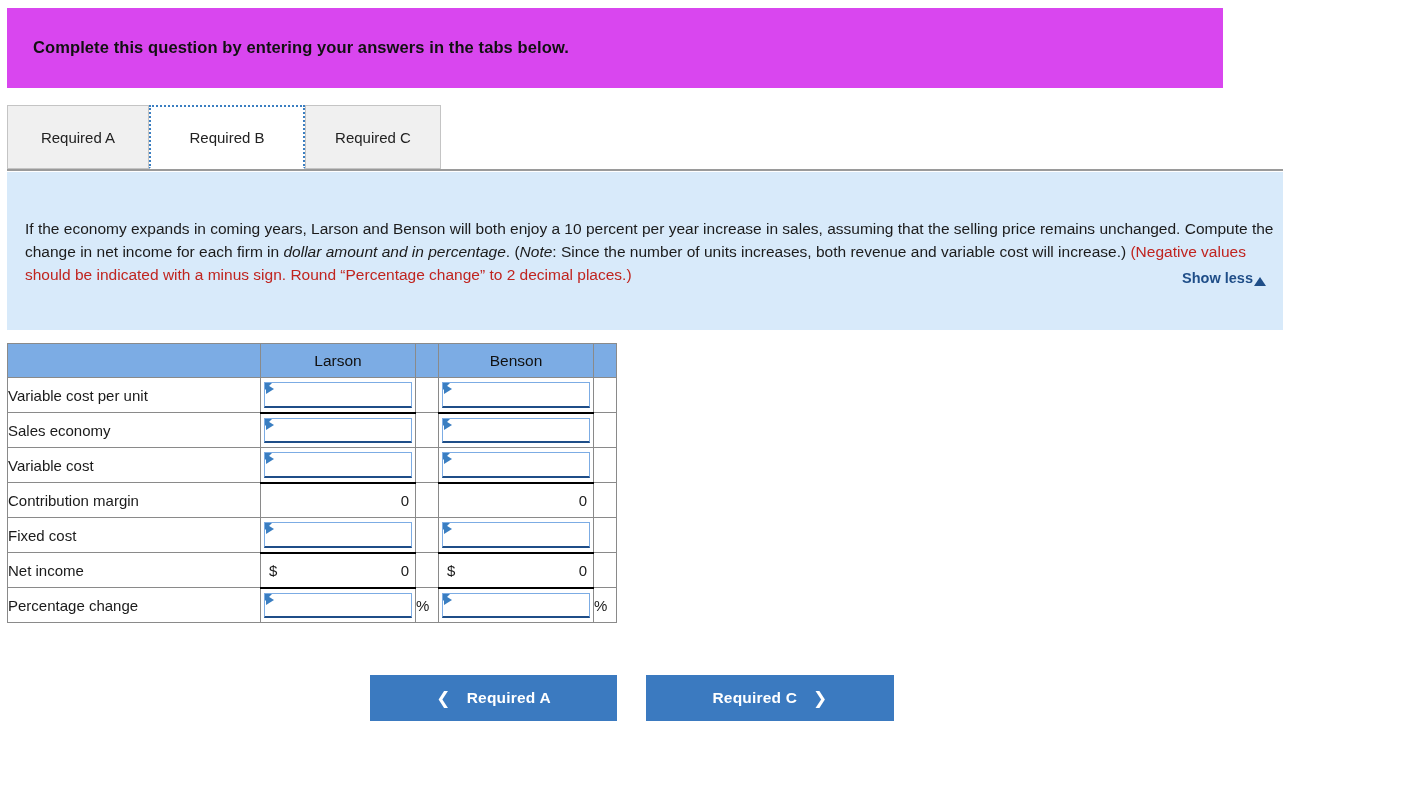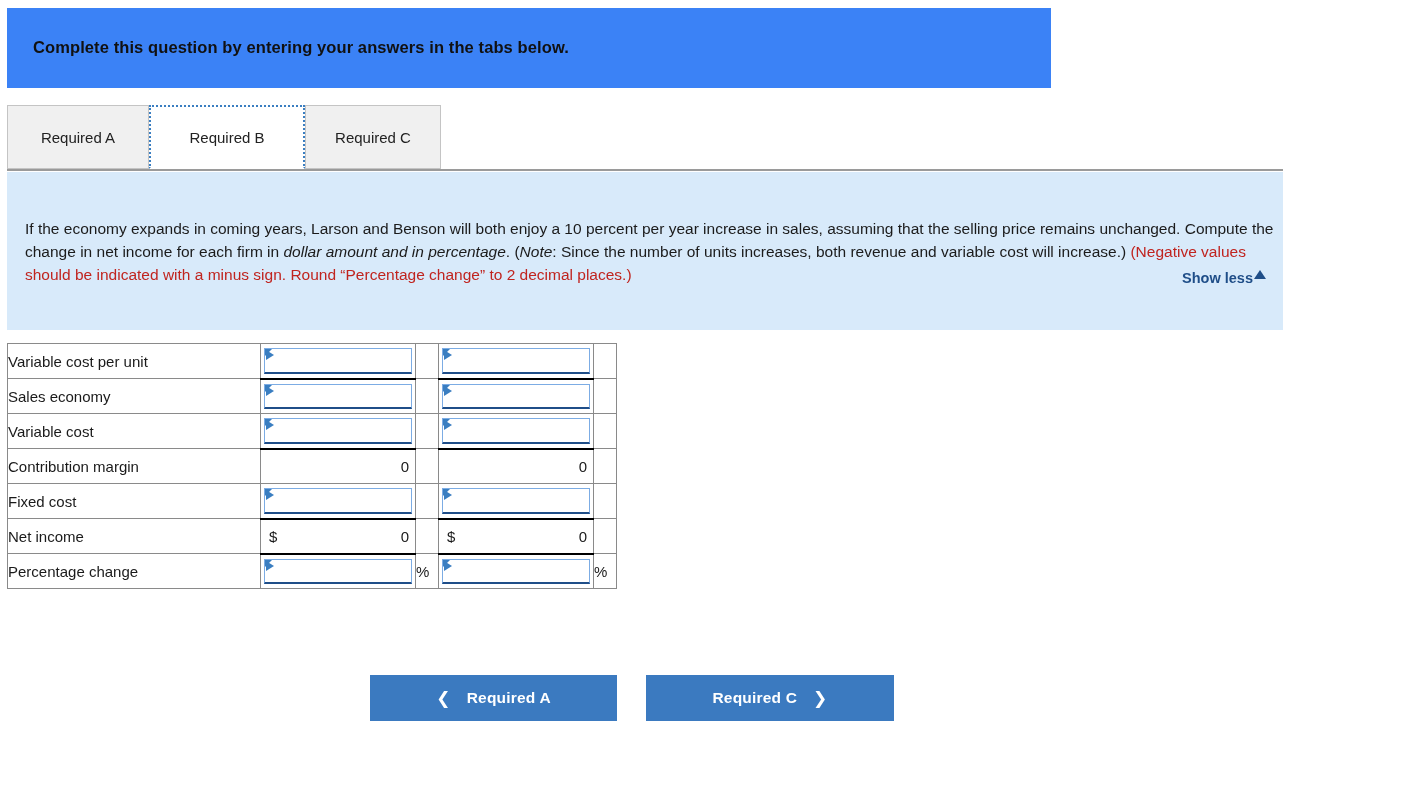--- a/index.html
+++ b/index.html
@@ -15,23 +15,23 @@
     color: #1a1a1a;
     position: relative;
     overflow: hidden;
   }
 
   
   .header-banner {
     position: absolute;
     left: 7px;
     top: 8px;
-    width: 1044px;
+    width: 1216px;
     height: 80px;
-    background: #3b82f6;
+    background: #d946ef;
     box-sizing: border-box;
   }
   .header-banner-text {
     position: absolute;
     left: 26px;
     top: 30px;
     font-size: 16.5px;
     font-weight: bold;
     color: #111;
     letter-spacing: 0.1px;
@@ -104,21 +104,21 @@
   .q-red { color: #c0241f; }
   .show-less {
     position: absolute;
     right: 17px;
     top: 98px;
     font-size: 14.5px;
     font-weight: bold;
     color: #1f4e88;
     cursor: pointer;
     display: flex;
-    align-items: flex-start;
+    align-items: flex-end;
     gap: 1px;
   }
   .caret-up {
     display: inline-block;
     width: 0; height: 0;
     border-left: 6px solid transparent;
     border-right: 6px solid transparent;
     border-bottom: 9px solid #1f4e88;
     position: relative;
     top: 0px;
@@ -283,20 +283,27 @@
 
 <table class="answer-table">
   <colgroup>
     <col class="col-label">
       <col class="col-val">
       <col class="col-unit">
     <col class="col-val">
       <col class="col-unit">
   </colgroup>
   <thead>
+    <tr>
+      <th class="hdr-blank"></th>
+      <th class="hdr">Larson</th>
+      <th class="hdr-blank"></th>
+      <th class="hdr">Benson</th>
+      <th class="hdr-blank"></th>
+    </tr>
   </thead>
   <tbody>
 
     <tr>
       <td class="row-label">Variable cost per unit</td>
       <td class="cell-val">
         <div class="inp">
           <span class="inp-marker"></span>
         </div>
       </td>

